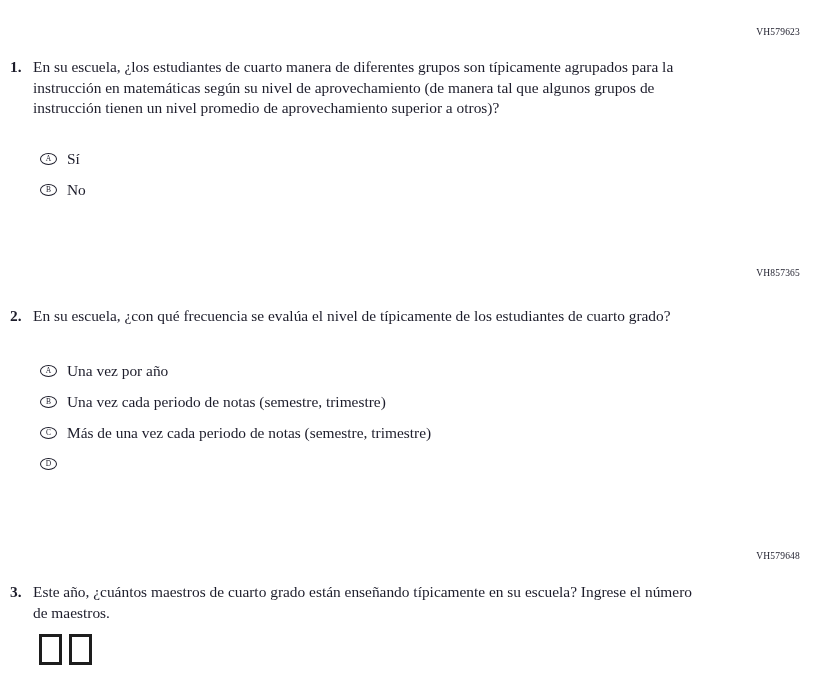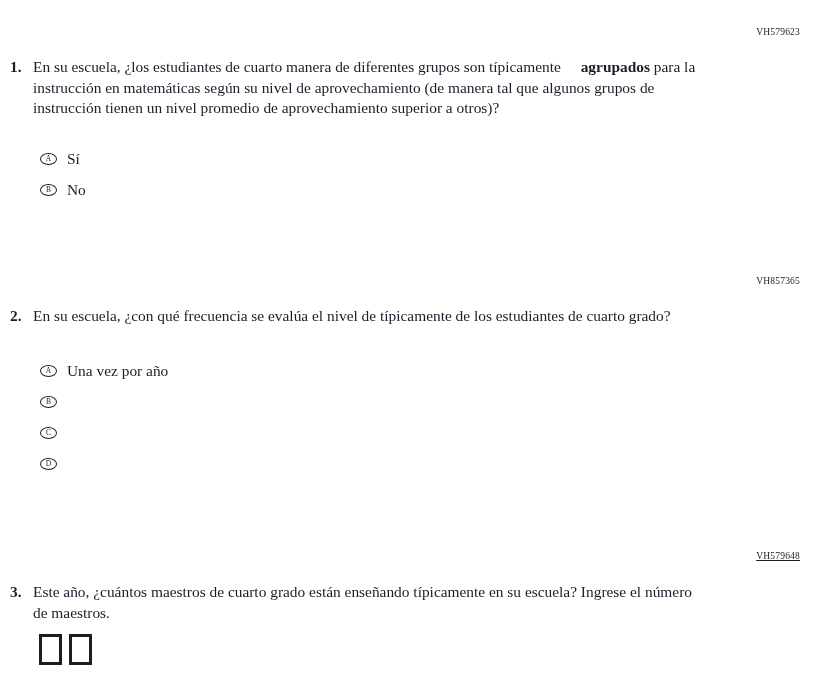--- a/index.html
+++ b/index.html
@@ -12,22 +12,22 @@
     overflow:hidden;
   }
   .vh-code {
     position:absolute;
     right:14px;
     font-size:9.5px;
     letter-spacing:0.2px;
     color:#1c1c2a;
   }
   #code-1 { top:27px;text-align:center; }
-  #code-2 { top:276px; }
-  #code-3 { top:551px;text-decoration:underline; }
+  #code-2 { top:268px; }
+  #code-3 { top:551px; }
 
   .question {
     position:absolute;
     left:10px;
     display:flex;
     align-items:flex-start;
   }
   #q1 { top:57px; }
   #q2 { top:306px; }
   #q3 { top:582px; }
@@ -37,21 +37,21 @@
     font-size:15.4px;
     line-height:20.5px;
     flex:0 0 23px;
     width:23px;
   }
   .qtext {
     font-size:15.4px;
     line-height:20.5px;
     width:670px;
   }
-  .qtext b { font-weight:bold;margin-left:16px; }
+  .qtext b { font-weight:normal; }
 
   .options { position:absolute; left:40px; }
   #q1-options { top:149px; }
   #q2-options { top:361px; }
 
   .option {
     display:flex;
     align-items:center;
     height:20px;
     margin-bottom:11px;
@@ -118,23 +118,25 @@
   <div class="qtext">En su escuela, ¿con qué frecuencia se evalúa el nivel de típicamente de los estudiantes de cuarto grado?</div>
 </div>
 
 <div class="options" id="q2-options">
   <div class="option">
     <span class="bubble">A</span>
     <span class="option-label">Una vez por año</span>
   </div>
   <div class="option">
     <span class="bubble">B</span>
+    <span class="option-label">Una vez cada periodo de notas (semestre, trimestre)</span>
   </div>
   <div class="option">
     <span class="bubble">C</span>
+    <span class="option-label">Más de una vez cada periodo de notas (semestre, trimestre)</span>
   </div>
   <div class="option">
     <span class="bubble">D</span>
   </div>
 </div>
 
 <div class="vh-code" id="code-3">VH579648</div>
 
 <div class="question" id="q3">
   <div class="qnum">3.</div>

